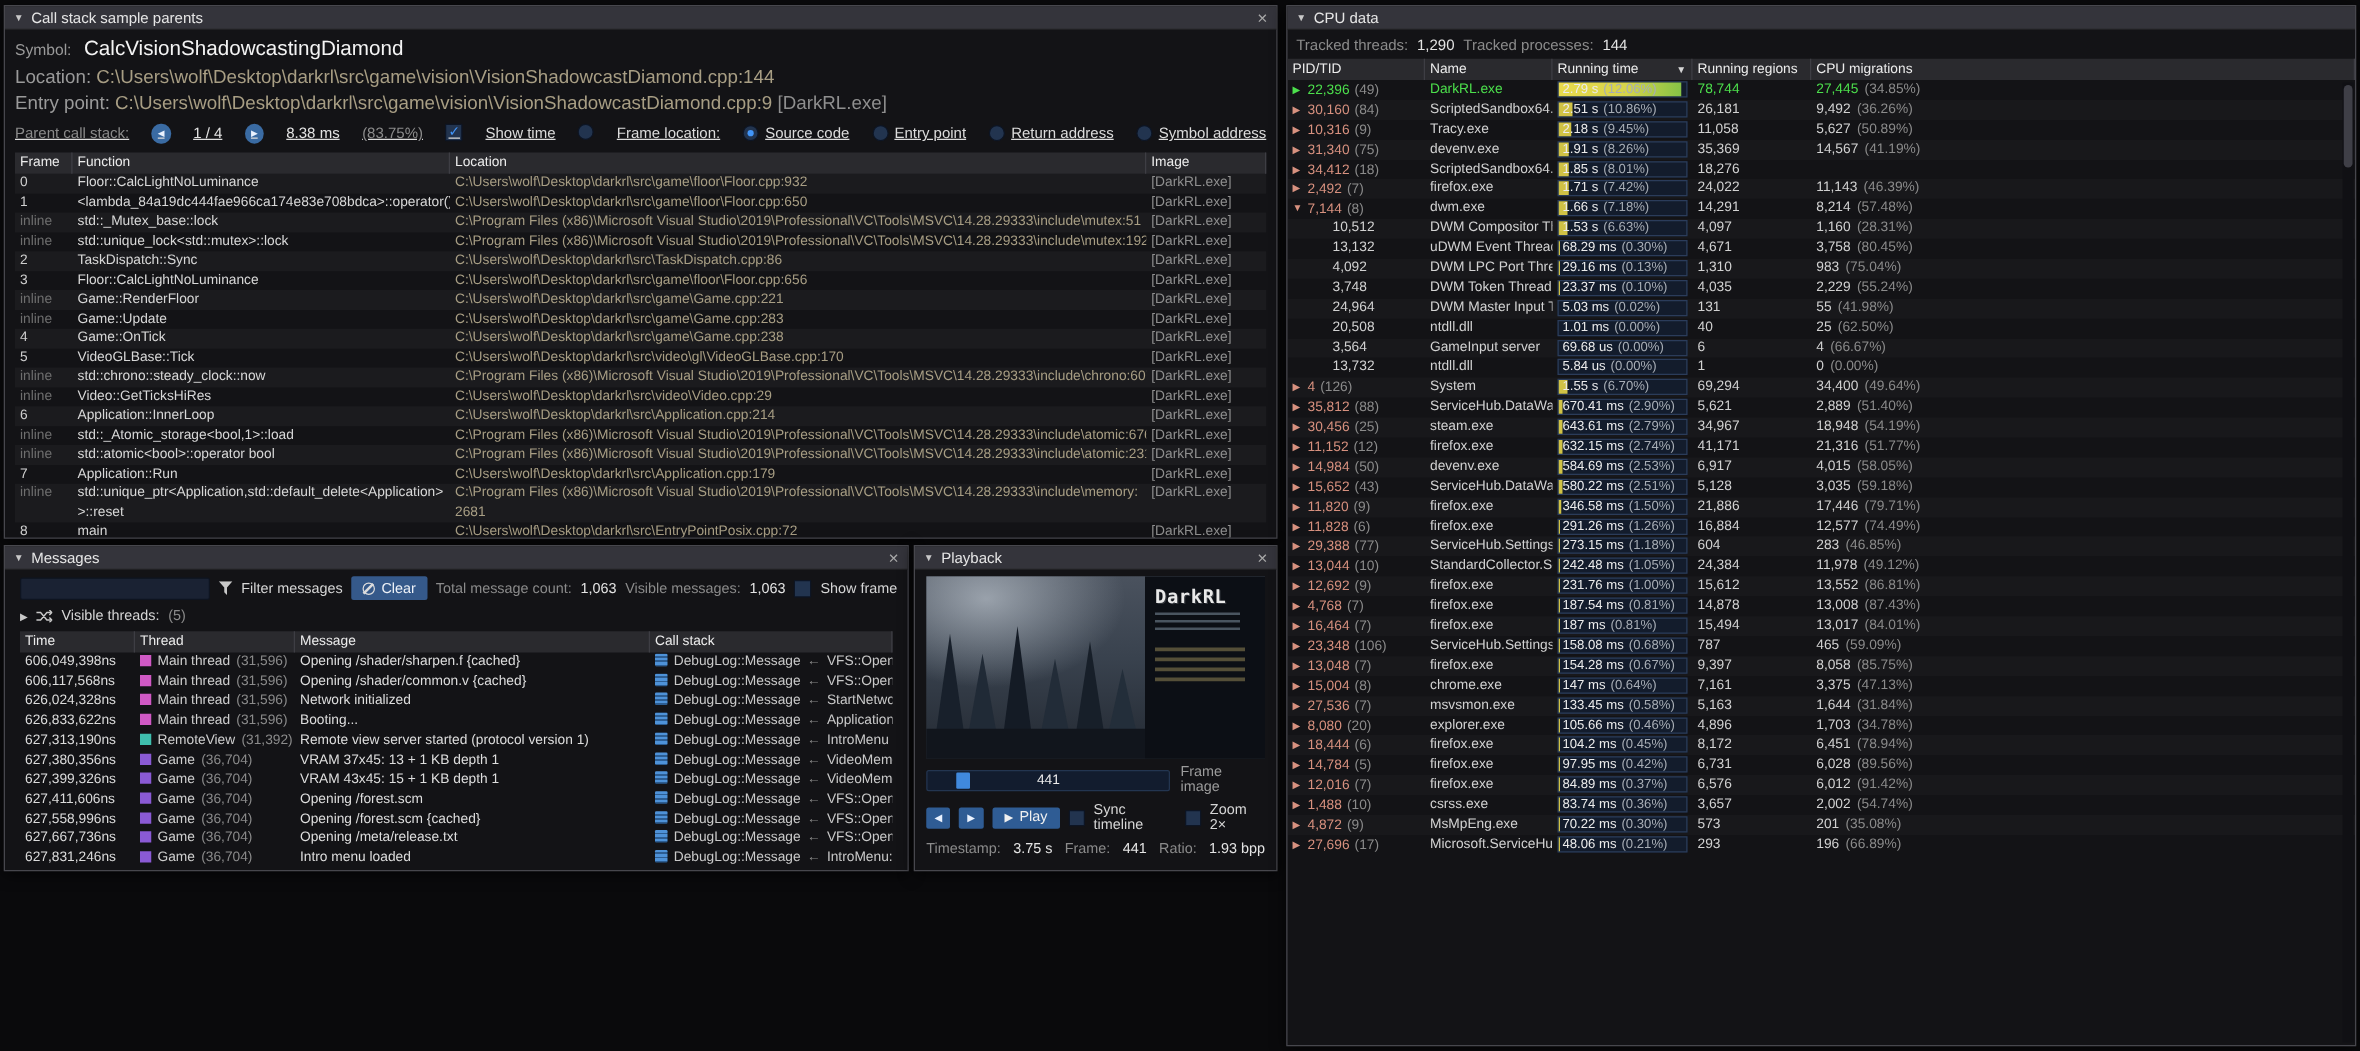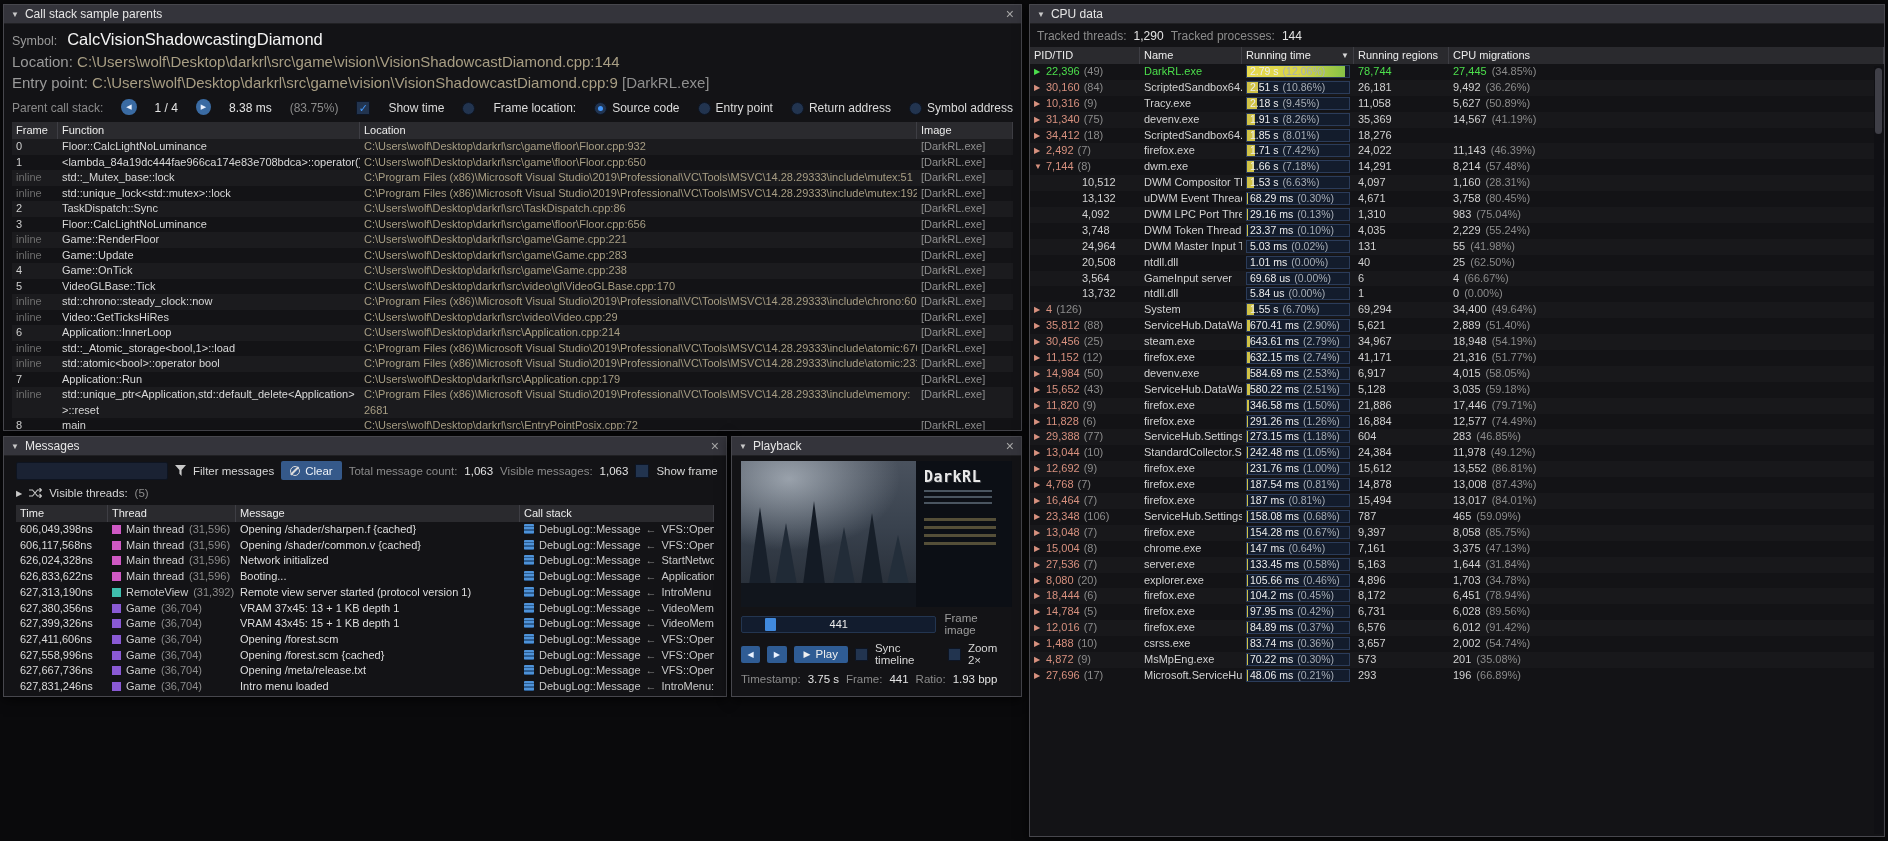--- a/index.html
+++ b/index.html
@@ -25,21 +25,21 @@
   .grid-head>div{border-right:1px solid #3e3e44;padding:1px 4px;height:17px;line-height:15px;overflow:hidden;white-space:nowrap;}
   
   #callstack .pbody{padding:5px 8px 0;}
   .sym-line{display:flex;align-items:baseline;gap:10px;margin-top:1px;}
   .sym-label{color:#9a9a9a;font-size:12.5px;}
   .sym-name{color:#f4f4f4;font-size:16.5px;}
   .path-line{margin-top:4px;font-size:15px;}
   .plabel{color:#9a9a9a;}
   .path{color:#a89e84;}
   .img-tag{color:#8f8f8f;}
-  .cs-controls{display:flex;align-items:flex-end;gap:18px;margin-top:8px;font-size:12px;color:#dcdcdc;white-space:nowrap;}
+  .cs-controls{display:flex;align-items:flex-start;gap:18px;margin-top:8px;font-size:12px;color:#dcdcdc;white-space:nowrap;text-decoration:underline;}
   .radio-item{display:inline-flex;align-items:center;gap:5px;}
   .cs-table{margin-top:7px;}
   .cs-row{display:grid;grid-template-columns:46px 302px 1fr 96px;font-size:11px;line-height:15.5px;}
   .cs-body .cs-row>div{padding:0 4px;white-space:nowrap;overflow:hidden;}
   .cs-body .cs-row:nth-child(odd){background:rgba(255,255,255,0.035);}
   .cs-row.wrap>div{white-space:normal;word-break:break-all;}
   .c-frame.num{color:#cfcfcf;}
   .c-frame.inl{color:#6e6e6e;}
   .c-fn{color:#d8d8d8;}
   .c-loc{color:#a89e84;}
@@ -75,35 +75,35 @@
   .pb-row{display:flex;align-items:center;gap:8px;margin-top:5px;}
   .slider{position:relative;width:196px;height:17px;background:#121c2e;border:1px solid #233550;border-radius:2px;}
   .sgrab{position:absolute;top:1px;bottom:1px;width:11px;background:#4089dd;border-radius:1px;}
   .sval{position:absolute;left:0;right:0;text-align:center;font-size:11px;line-height:15px;color:#ececec;}
   .slabel{color:#9c9c9c;font-size:11.5px;}
   .pb-btns{display:flex;align-items:center;gap:7px;margin-top:6px;font-size:11.5px;}
   .sq-btn{width:20px;height:17px;background:#2f5c94;border:none;border-radius:2px;color:#eaf2ff;font-size:8px;display:inline-flex;align-items:center;justify-content:center;}
   .play-btn{height:17px;padding:0 10px;background:#2f5c94;border:none;border-radius:2px;color:#f0f0f0;font-size:11.5px;display:inline-flex;align-items:center;gap:5px;}
   .play-glyph{font-size:9px;}
   .cb-sm{width:13px;height:13px;min-width:13px;}
-  .pb-info{display:flex;gap:7px;margin-top:7px;font-size:11.5px;white-space:nowrap;}
+  .pb-info{display:flex;gap:7px;margin-top:7px;font-size:11.5px;white-space:nowrap;justify-content:space-between;}
   
   #cpu .info{display:flex;gap:7px;padding:5px 7px 4px;font-size:12px;}
   .cpu-row{display:grid;grid-template-columns:110px 102px 112px 95px 1fr;font-size:11px;line-height:15.9px;height:15.9px;}
   .cpu-head{height:auto;}
   .cpu-body .cpu-row>div{padding:0 4px;white-space:nowrap;overflow:hidden;}
   .cpu-body .cpu-row:nth-child(even){background:rgba(255,255,255,0.022);}
   .cell-time-h{display:flex;align-items:center;}
   .sort-arrow{margin-left:auto;font-size:8px;color:#d6d6d6;}
   .arrow{display:inline-block;width:12px;font-size:8px;vertical-align:1px;}
   .cnt{color:#8b8b8b;margin-left:4px;}
   .cpu-row .pid,.cpu-row .name,.cpu-row .regions,.cpu-row .mig{color:#d2d2d2;}
   .cpu-row.ext .pid,.cpu-row.ext .arrow{color:#d8917f;}
   .cpu-row.own .pid,.cpu-row.own .arrow,.cpu-row.own .name,.cpu-row.own .regions,.cpu-row.own .mig{color:#4cdf4c;}
-  .cpu-row.child .cell-pid{padding-left:40px;}
+  .cpu-row.child .cell-pid{padding-left:24px;}
   .migpct{color:#8b8b8b;margin-left:5px;}
   .pbar{position:relative;width:104px;height:13px;margin-top:1px;background:#131c2c;border:1px solid #2b3c5a;}
   .fill{position:absolute;left:0;top:0;bottom:0;background:#d0c246;}
   .fill.ownfill{background:linear-gradient(90deg,#e8da4e 0%,#d6d44a 55%,#86c246 100%);}
   .bartxt{position:absolute;left:3px;top:0;right:1px;font-size:10.5px;line-height:11.5px;white-space:nowrap;overflow:hidden;color:#ececec;}
   .bartxt .p{color:#a7adb5;margin-left:4px;}
   .vscroll{position:absolute;top:42px;right:1px;bottom:2px;width:9px;background:#101014;}
   .vthumb{position:absolute;top:2px;left:1px;right:1px;height:66px;background:#3f3f47;border-radius:4px;}
 </style>
 </head>
@@ -1096,21 +1096,21 @@
           <div class="regions">7,161</div>
           <div>
             <span class="mig">3,375</span><span class="migpct">(47.13%)</span>
           </div>
         </div>
 
         <div class="cpu-row ext">
           <div class="cell-pid">
             <span class="arrow">▶</span><span class="pid">27,536</span><span class="cnt">(7)</span>
           </div>
-          <div class="name">server.exe</div>
+          <div class="name">msvsmon.exe</div>
           <div>
             <div class="pbar">
               <span class="fill" style="width: 0.58%;"></span>
               <span class="bartxt"><span class="t">133.45 ms</span><span class="p">(0.58%)</span></span>
             </div>
           </div>
           <div class="regions">5,163</div>
           <div>
             <span class="mig">1,644</span><span class="migpct">(31.84%)</span>
           </div>

